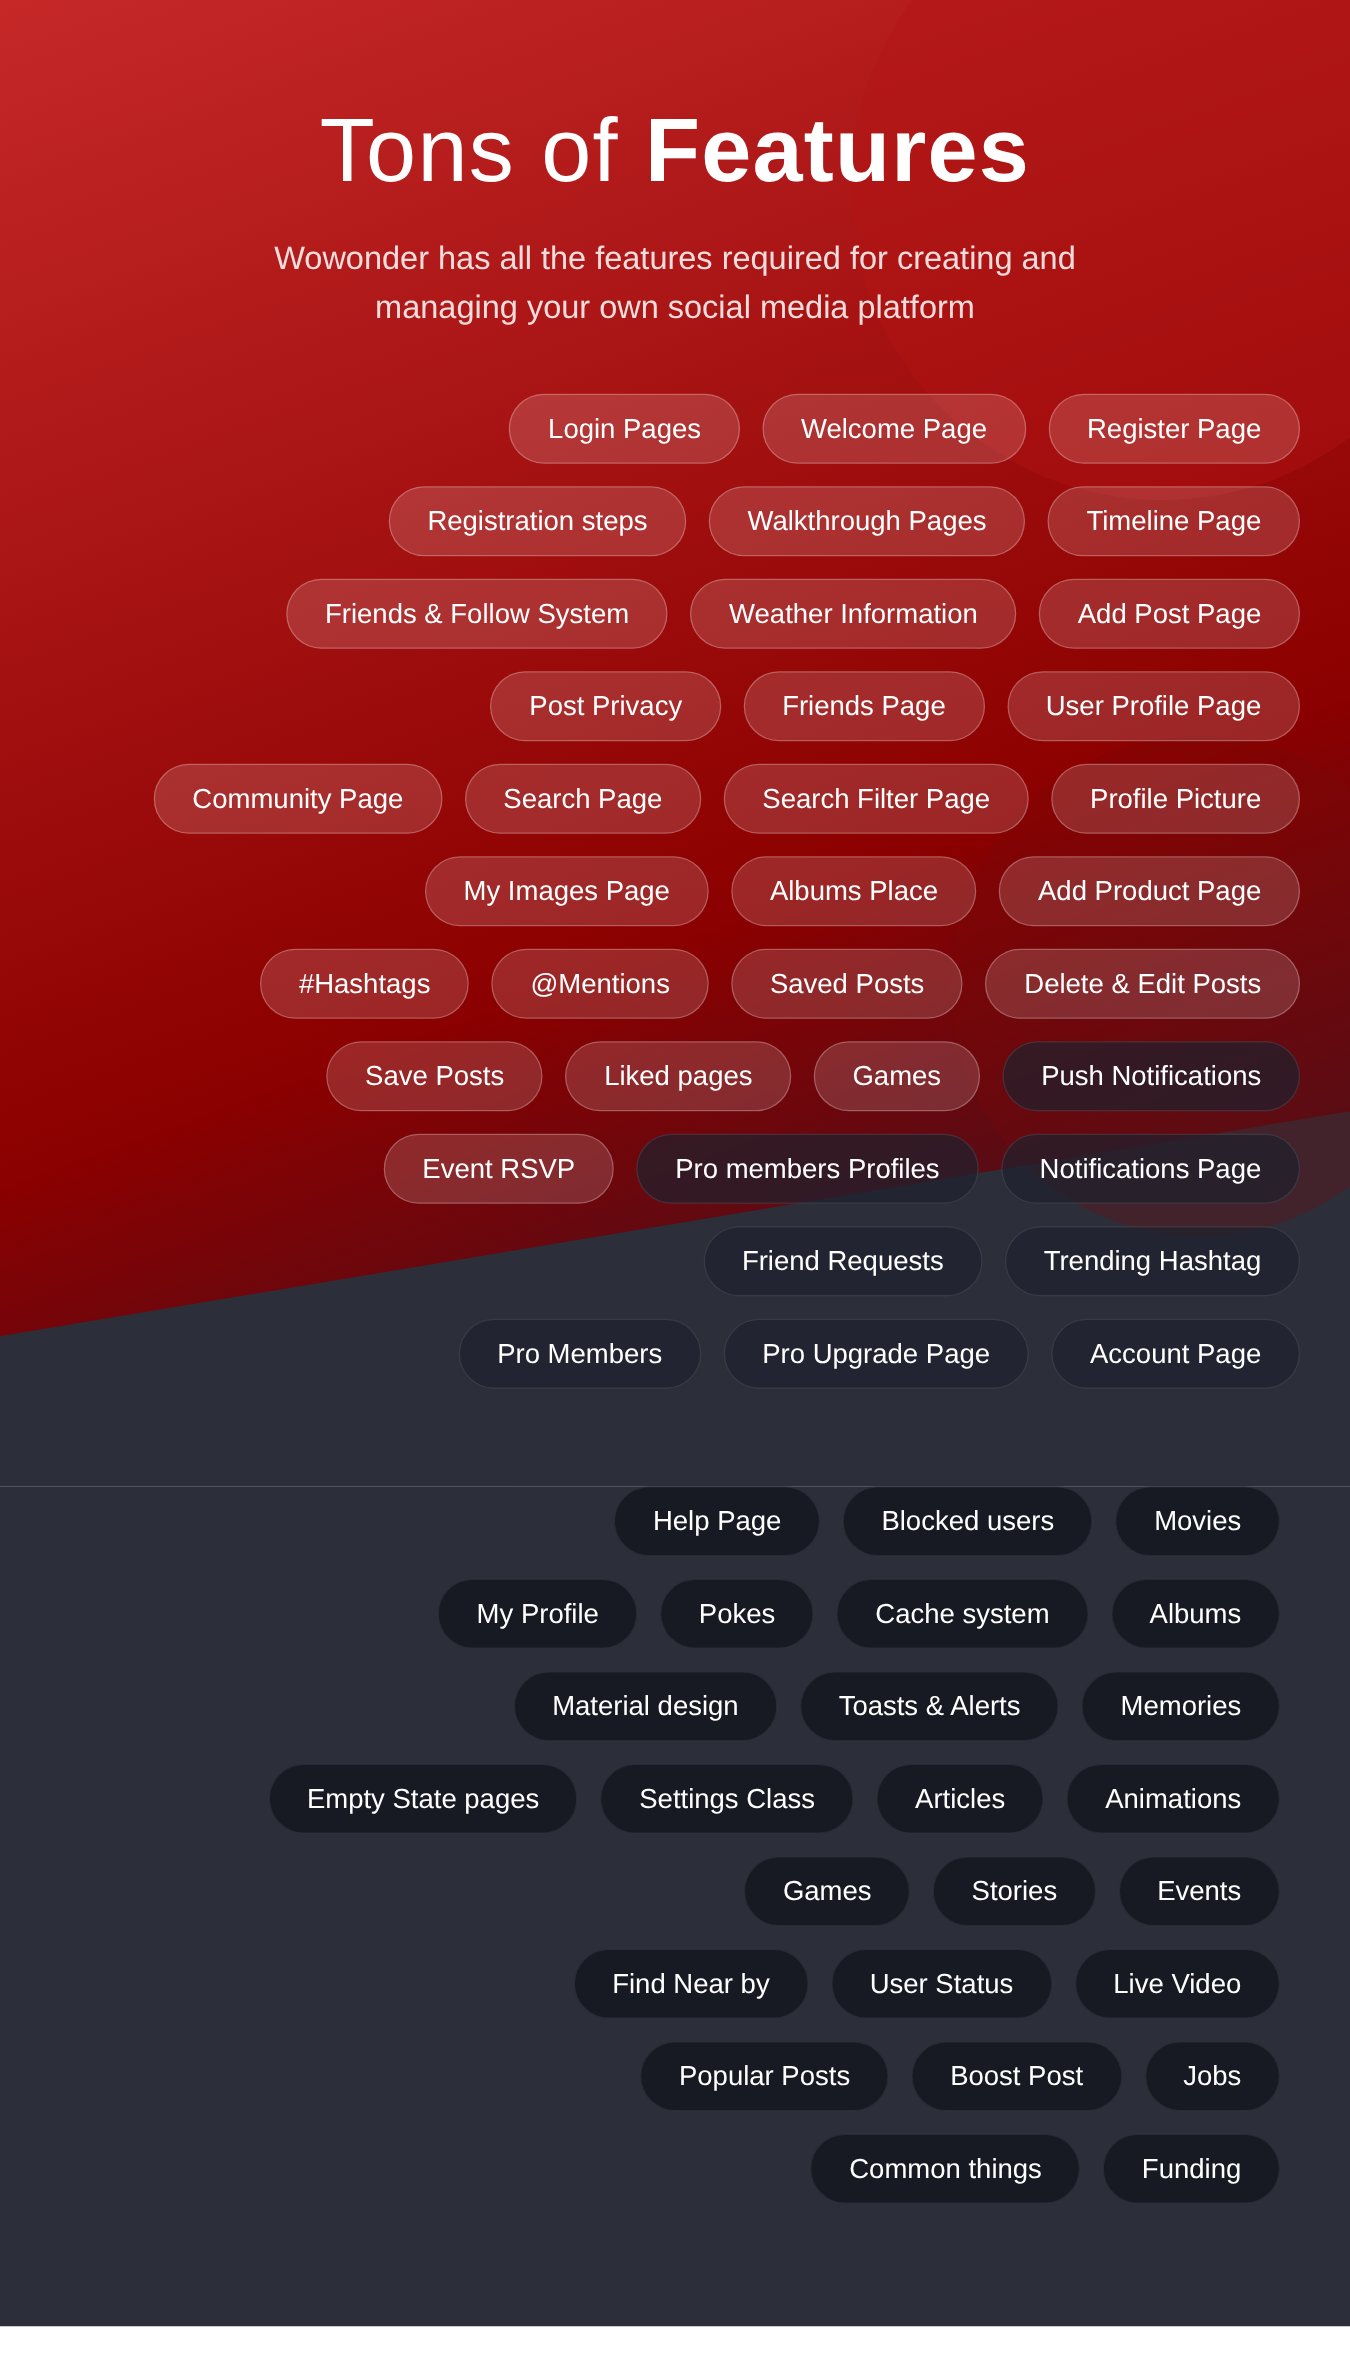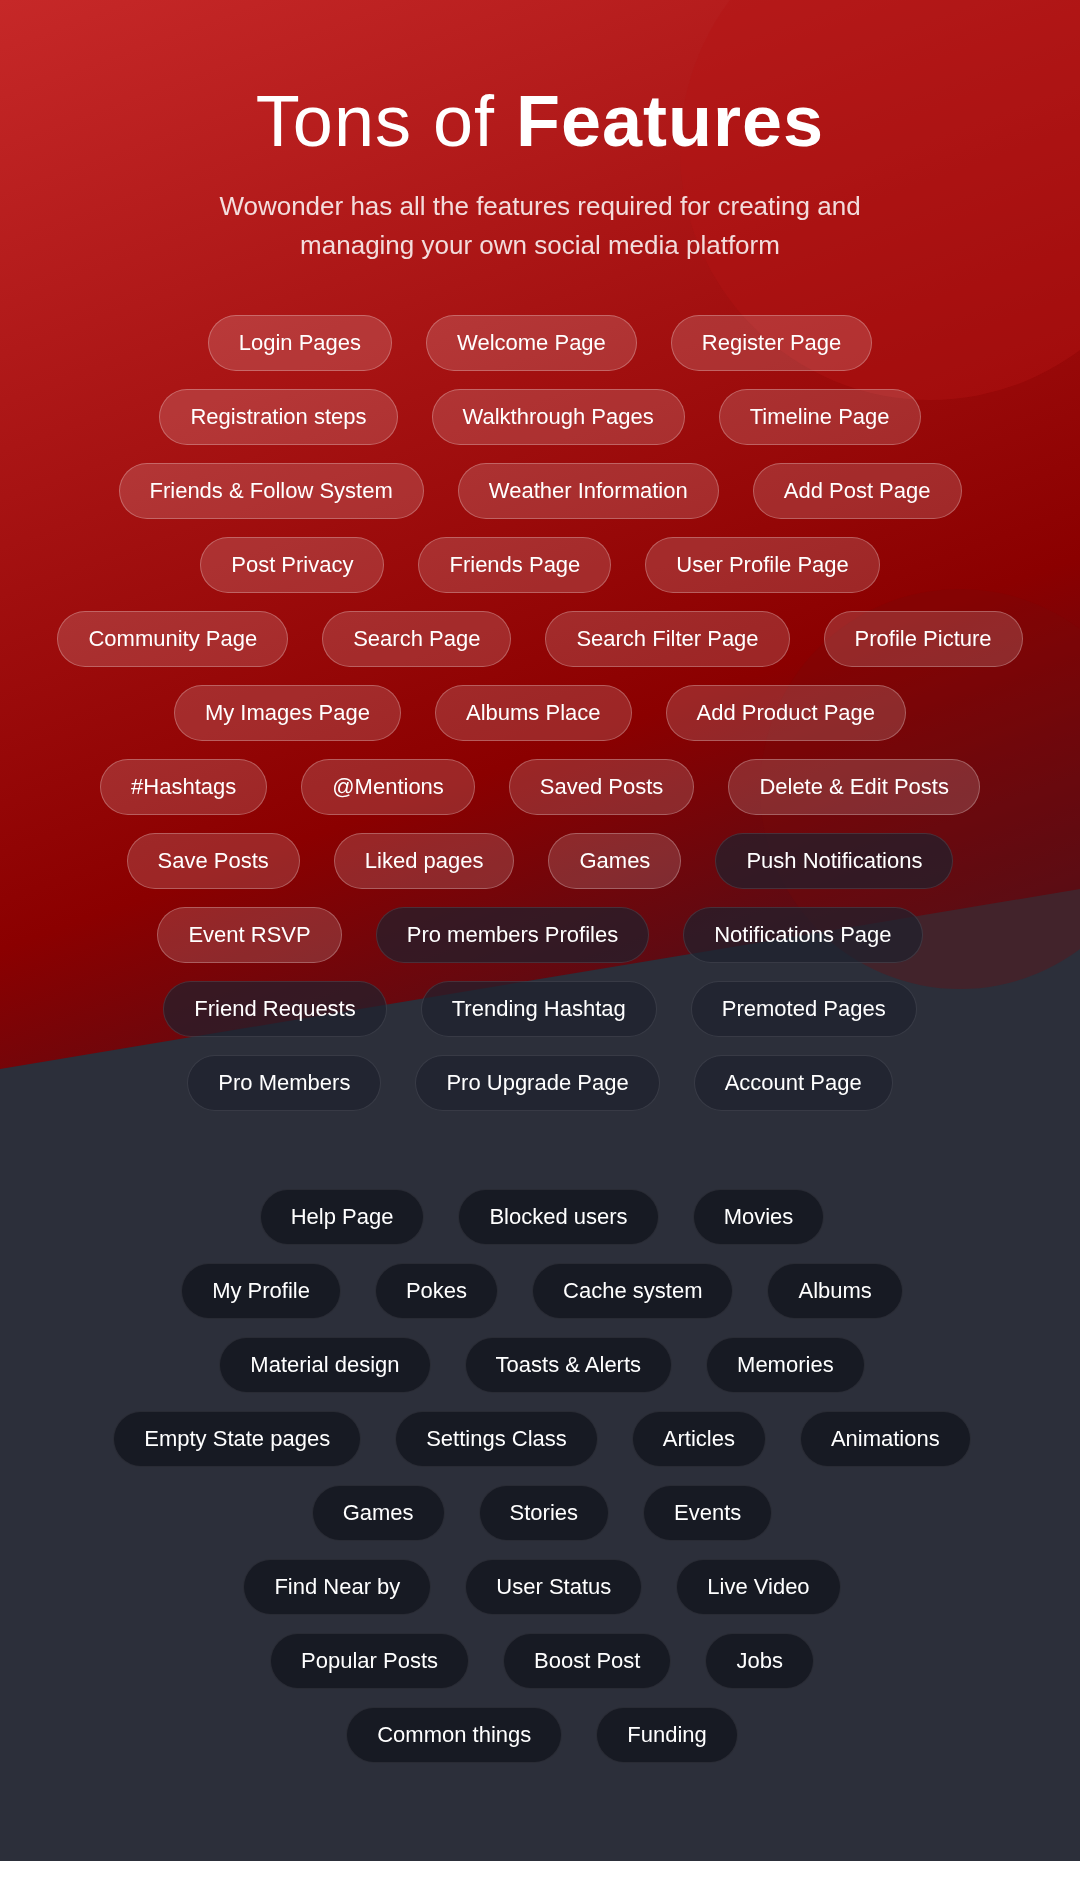--- a/index.html
+++ b/index.html
@@ -55,21 +55,21 @@
       left: 0;
       width: 100%;
       height: 300px;
       background: #2c2f3a;
       clip-path: polygon(0 60%, 100% 0%, 100% 100%, 0% 100%);
       z-index: 0;
     }
 
     .bottom-section {
       background: #2c2f3a;
-      padding: 0 36px 80px 40px;
+      padding: 0 56px 80px 40px;
       position: relative;
     }
 
     .title-area {
       text-align: center;
       margin-bottom: 30px;
       position: relative;
       z-index: 1;
     }
 
@@ -95,22 +95,22 @@
 
     .features-area {
       position: relative;
       z-index: 1;
       padding-bottom: 60px;
     }
 
     .tags-row {
       display: flex;
       flex-wrap: wrap;
-      justify-content: center;
-      gap: 34px;
+      justify-content: flex-end;
+      gap: 18px;
       margin-bottom: 18px;
     }
 
     .tag {
       display: inline-flex;
       align-items: center;
       justify-content: center;
       padding: 14px 30px;
       border-radius: 50px;
       font-size: 22px;
@@ -192,21 +192,20 @@
           <div class="tag tag-dark">Push Notifications</div>
         </div>
         <div class="tags-row">
           <div class="tag tag-light">Event RSVP</div>
           <div class="tag tag-dark">Pro members Profiles</div>
           <div class="tag tag-dark">Notifications Page</div>
         </div>
         <div class="tags-row">
           <div class="tag tag-dark">Friend Requests</div>
           <div class="tag tag-dark">Trending Hashtag</div>
-          <div class="tag tag-dark">Premoted Pages</div>
         </div>
         <div class="tags-row">
           <div class="tag tag-dark">Pro Members</div>
           <div class="tag tag-dark">Pro Upgrade Page</div>
           <div class="tag tag-dark">Account Page</div>
         </div>
       </div>
   </div>
   <div class="bottom-section" id="bottom-rows">
   <div class="tags-row">

